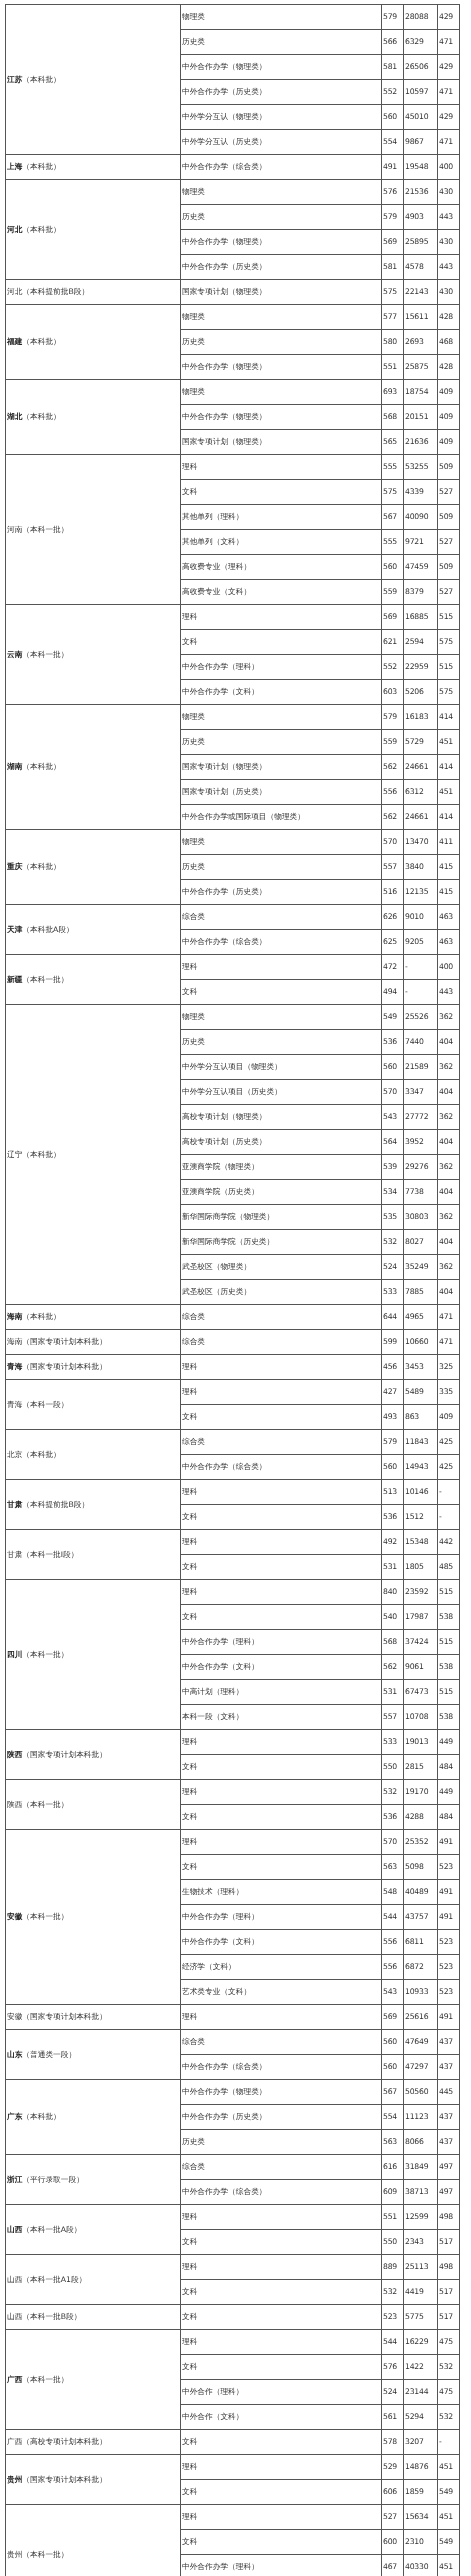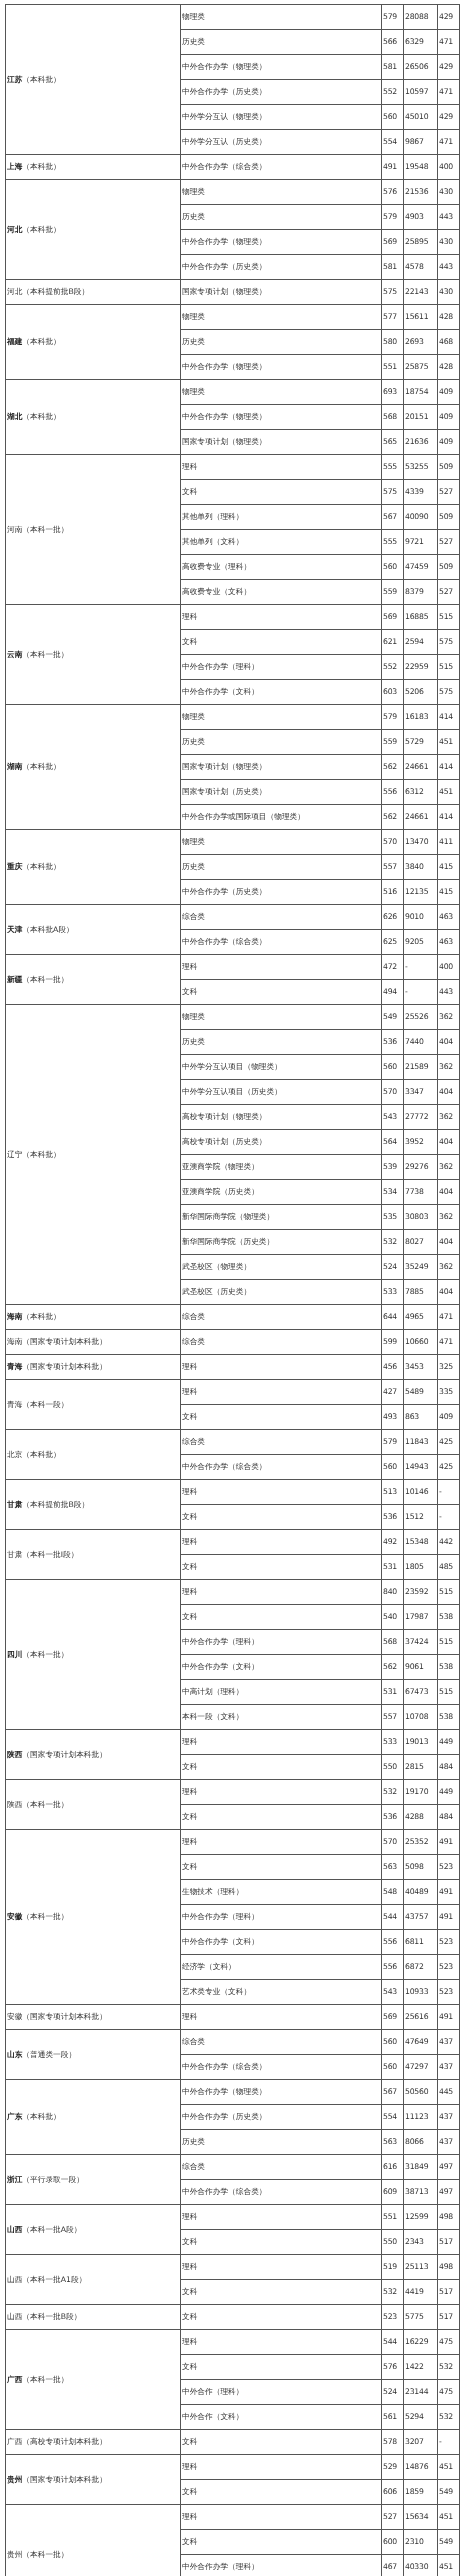--- a/index.html
+++ b/index.html
@@ -610,21 +610,21 @@
         </tr>
         <tr>
           <td>文科</td>
           <td class="num">550</td>
           <td class="num">2343</td>
           <td class="num">517</td>
         </tr>
         <tr>
           <td rowspan="2"><span class="prov-name plain">山西</span><span class="batch">（本科一批A1段）</span></td>
           <td>理科</td>
-          <td class="num">519</td>
+          <td class="num">889</td>
           <td class="num">25113</td>
           <td class="num">498</td>
         </tr>
         <tr>
           <td>文科</td>
           <td class="num">532</td>
           <td class="num">4419</td>
           <td class="num">517</td>
         </tr>
         <tr>

